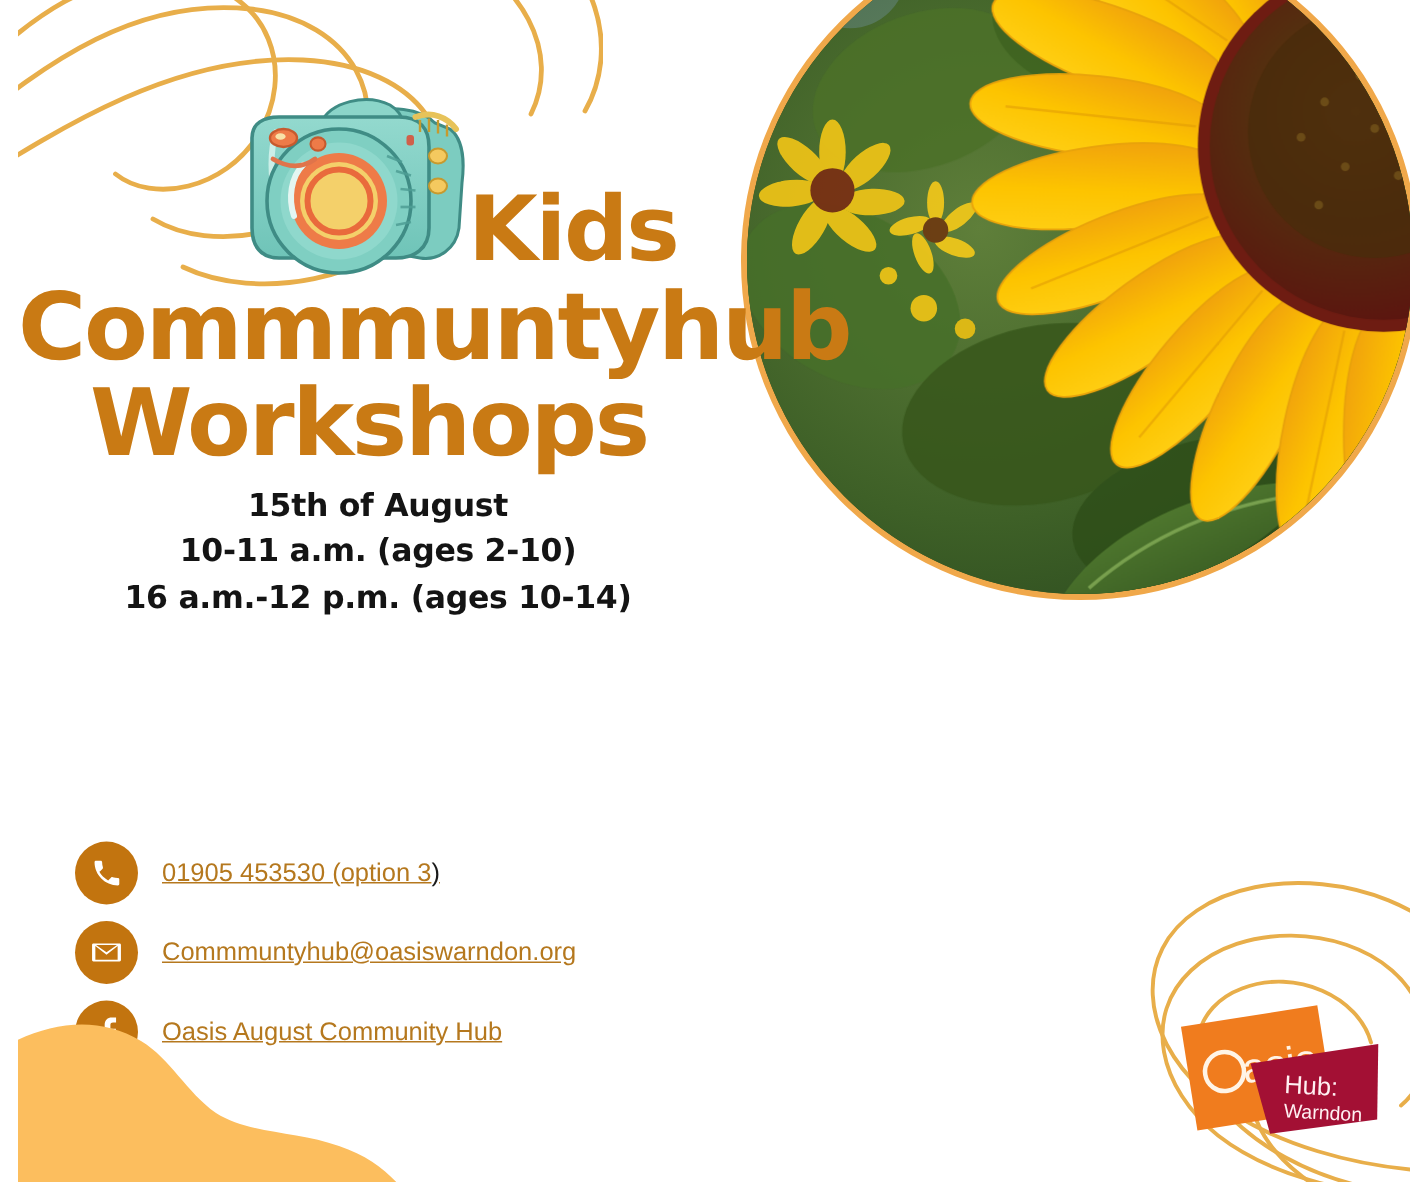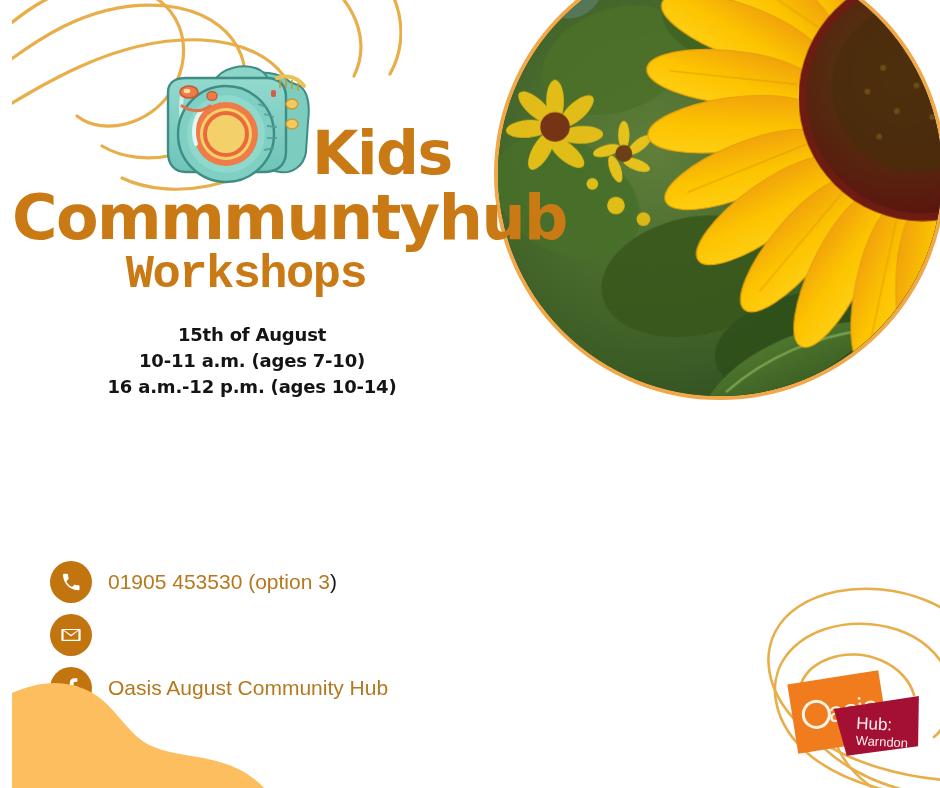--- a/index.html
+++ b/index.html
@@ -60,58 +60,58 @@
   }
   #heading-photography{
     position:absolute;left:0px;top:188px;width:468px;
     text-align:center;
     font-size:62px;
     letter-spacing:-1.5px;
   }
   #heading-workshops{
     position:absolute;left:0px;top:252px;width:468px;
     text-align:center;
-    font-size:47px;
+    font-size:62px;
     letter-spacing:-1.5px;
-    font-family:Liberation Mono, monospace;
   }
 
   
   #schedule{
     position:absolute;left:0px;top:322px;width:480px;
     text-align:center;
   }
   .sched-line{
     font-family:"DejaVu Sans", sans-serif;
     font-weight:bold;
-    font-size:18px;
+    font-size:21px;
     color:#141414;
     line-height:1.45;
     letter-spacing:-0.2px;
   }
 
   
   #contact-list{position:absolute;left:38px;top:560px;width:520px;}
   .contact-row{
     display:flex;align-items:center;
     height:44px;margin-bottom:9px;
   }
   .contact-icon{
     width:42px;height:42px;border-radius:50%;
     background:#C2740F;
     display:flex;align-items:center;justify-content:center;
     flex:0 0 42px;
   }
   .contact-text{
     margin-left:16px;
     font-family:"Liberation Sans", sans-serif;
-    font-size:21px;
+    font-size:17px;
     color:#B5781E;
     letter-spacing:0px;
     white-space:nowrap;
+    text-decoration:underline;
   }
   .paren-dark{color:#1a1a1a;}
 
   
   #oasis-logo{position:absolute;left:762px;top:662px;width:160px;height:100px;}
 </style>
 </head>
 <body>
 
 <div id="poster">
@@ -296,41 +296,42 @@
     </g>
     <path d="M137 30 C 148 26, 158 30, 164 38" stroke="#E7C35A" stroke-width="4" fill="none" stroke-linecap="round"></path>
   </svg>
 
   <h1 id="heading-kids" class="hl">Kids</h1>
   <h1 id="heading-photography" class="hl">Commmuntyhub</h1>
   <h1 id="heading-workshops" class="hl">Workshops</h1>
 
   <div id="schedule">
     <div class="sched-line">15th of August</div>
-    <div class="sched-line">10-11 a.m. (ages 7-10)</div>
+    <div class="sched-line">10-11 a.m. (ages 2-10)</div>
     <div class="sched-line">16 a.m.-12 p.m. (ages 10-14)</div>
   </div>
 
   <div id="contact-list">
 
     <div class="contact-row">
       <span class="contact-icon">
         <svg width="22" height="22" viewBox="0 0 24 24" fill="#ffffff">
           <path d="M6.6 10.8c1.4 2.8 3.8 5.1 6.6 6.6l2.2-2.2c.3-.3.7-.4 1.1-.2 1.2.4 2.5.6 3.8.6.6 0 1 .4 1 1V20c0 .6-.4 1-1 1-9.4 0-17-7.6-17-17 0-.6.4-1 1-1h3.5c.6 0 1 .4 1 1 0 1.3.2 2.6.6 3.8.1.4 0 .8-.2 1.1l-2.2 2.2z"></path>
         </svg>
       </span>
       <span class="contact-text"><span>01905 453530 (option 3</span><span class="paren-dark">)</span></span>
     </div>
 
     <div class="contact-row">
       <span class="contact-icon">
         <svg width="22" height="22" viewBox="0 0 24 24" fill="#ffffff">
           <path d="M2.5 5.5h19c.6 0 1 .4 1 1v11c0 .6-.4 1-1 1h-19c-.6 0-1-.4-1-1v-11c0-.6.4-1 1-1zm9.5 8.2L3.9 7.3v9.9h16.2V7.3L12 13.7zM12 11.8l7.6-5.3H4.4L12 11.8z"></path>
         </svg>
       </span>
+      <span class="contact-text">Commmuntyhub@oasiswarndon.org</span>
     </div>
 
     <div class="contact-row">
       <span class="contact-icon">
         <svg width="24" height="24" viewBox="0 0 24 24" fill="#ffffff">
           <path d="M14.6 23V13.6h3.2l.5-3.7h-3.7V7.5c0-1.07.3-1.8 1.83-1.8h1.95V2.4c-.34-.05-1.5-.15-2.85-.15-2.82 0-4.75 1.72-4.75 4.88v2.77H7.55v3.7h3.2V23h3.85z"></path>
         </svg>
       </span>
       <span class="contact-text">Oasis August Community Hub</span>
     </div>

